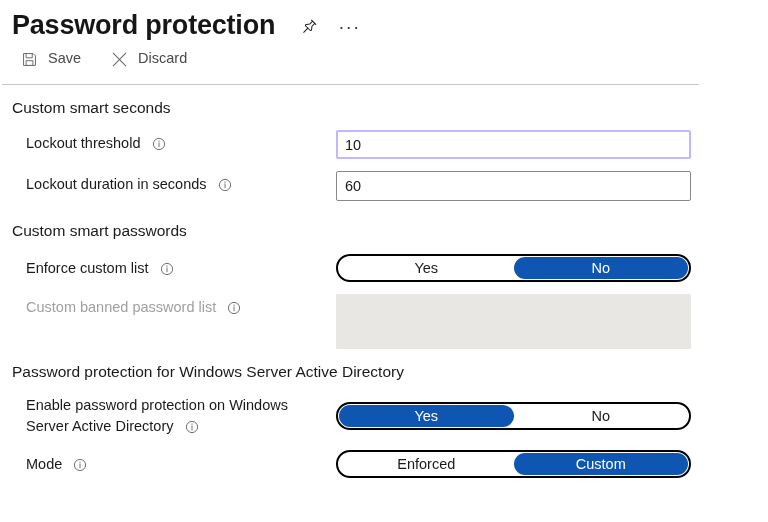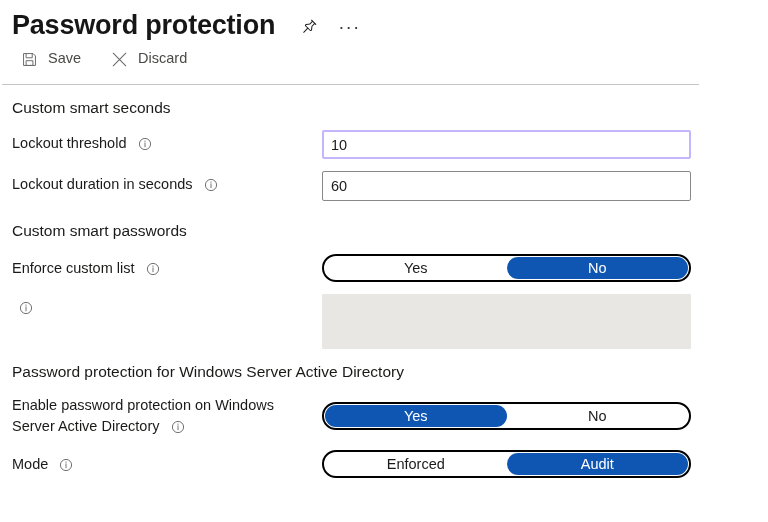--- a/index.html
+++ b/index.html
@@ -118,20 +118,21 @@
 
   .field-label {
     width: 310px;
     flex: 0 0 310px;
     font-size: 14.5px;
     line-height: 21px;
     color: #1b1a19;
     padding-top: 3px;
     box-sizing: border-box;
     padding-right: 8px;
+    margin-left: 14px;
   }
   .field-label.disabled { color: #a19f9d; }
   .field-label.centered { padding-top: 0; }
 
   .info-icon {
     display: inline-flex;
     vertical-align: -3px;
     margin-left: 7px;
     cursor: pointer;
   }
@@ -299,20 +300,21 @@
       <div class="field-control">
         <div class="pill">
           <div class="pill-opt">Yes</div>
           <div class="pill-opt selected">No</div>
         </div>
       </div>
     </div>
 
     <div class="field-row">
       <div class="field-label disabled">
+        <span>Custom banned password list</span>
         <span class="info-icon">
           <svg width="14" height="14" viewBox="0 0 16 16" fill="none" stroke="#605e5c" stroke-width="1">
             <circle cx="8" cy="8" r="6.4"></circle>
             <path d="M8 6.7 V11.2" stroke-linecap="round"></path>
             <circle cx="8" cy="4.7" r="0.72" fill="#605e5c" stroke="none"></circle>
           </svg>
         </span>
       </div>
       <div class="field-control">
         <div class="textarea-disabled"></div>
@@ -347,19 +349,19 @@
           <svg width="14" height="14" viewBox="0 0 16 16" fill="none" stroke="#605e5c" stroke-width="1">
             <circle cx="8" cy="8" r="6.4"></circle>
             <path d="M8 6.7 V11.2" stroke-linecap="round"></path>
             <circle cx="8" cy="4.7" r="0.72" fill="#605e5c" stroke="none"></circle>
           </svg>
         </span>
       </div>
       <div class="field-control">
         <div class="pill">
           <div class="pill-opt">Enforced</div>
-          <div class="pill-opt selected">Audit</div>
+          <div class="pill-opt selected">Custom</div>
         </div>
       </div>
     </div>
 
   </div>
 </div>
 
 </body></html>

